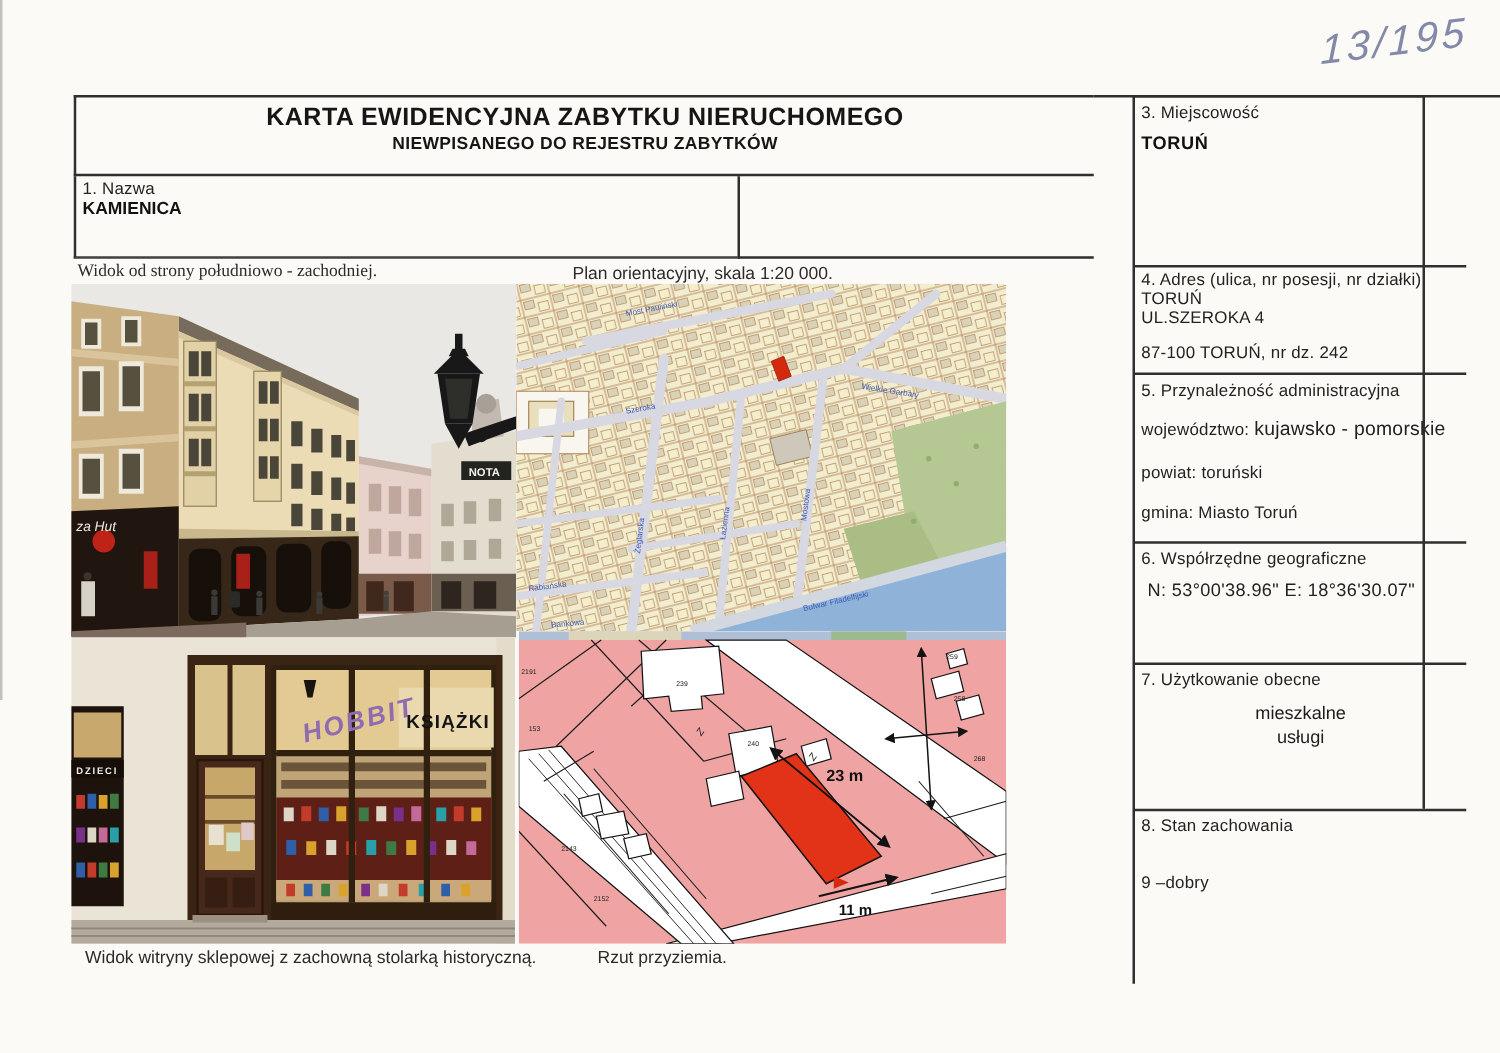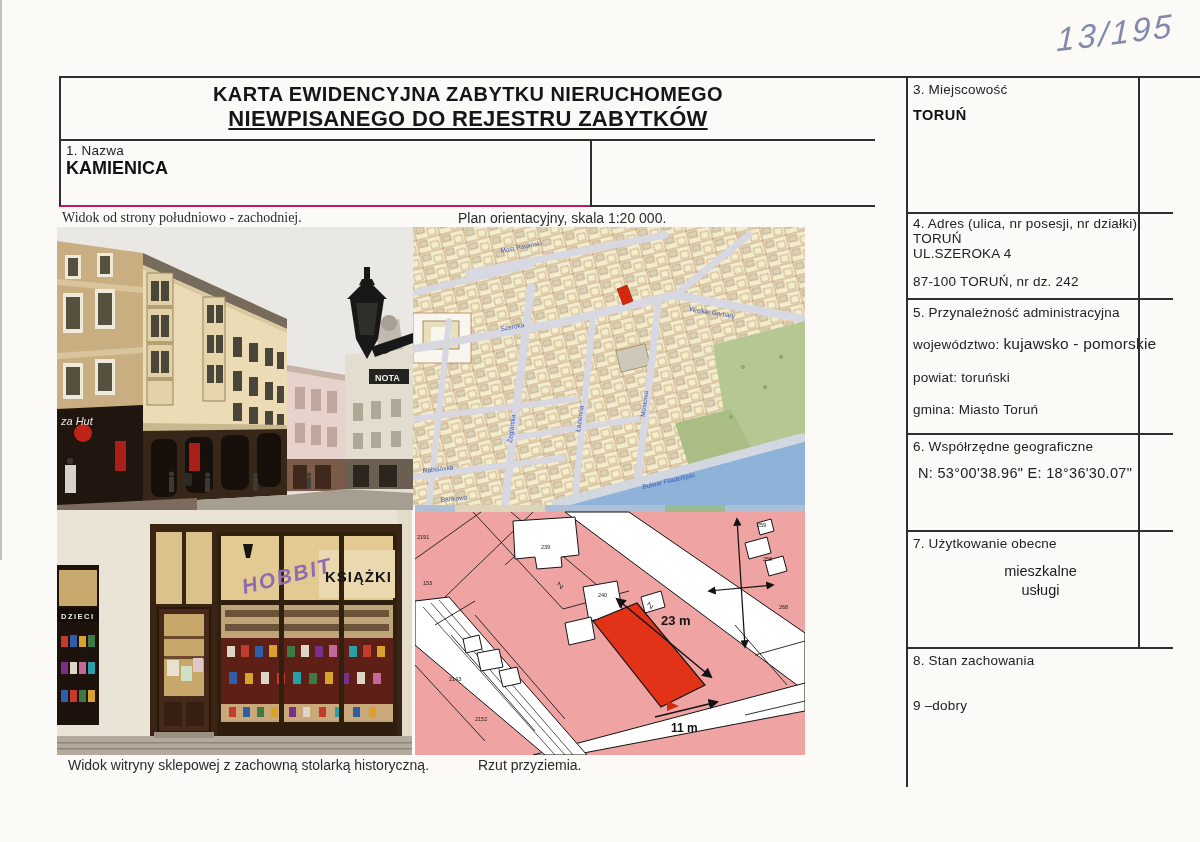--- a/index.html
+++ b/index.html
@@ -6,23 +6,23 @@
   html,body { background:#ffffff; }
   body { font-family:"Liberation Sans", sans-serif; color:#1f1f1f; }
   .page { position:relative; width:1200px; height:842px; background:#fbfaf7; overflow:hidden; }
   .ln { position:absolute; background:#2f2f2f; }
   .lbl { font-size:13.5px; color:#222; letter-spacing:.2px; }
   .val { font-weight:bold; color:#111; }
   .cell-title { position:absolute; left:59px; top:76px; width:816px; height:65px;
      border-top:2px solid #2f2f2f; border-left:2px solid #2f2f2f; border-bottom:2px solid #2f2f2f;
      text-align:center; padding-top:5px; }
   .t1 { font-size:20px; font-weight:bold; letter-spacing:.4px; color:#161616; }
-  .t2 { font-size:22px; font-weight:bold; letter-spacing:.3px; color:#161616;text-decoration:underline; }
+  .t2 { font-size:14px; font-weight:bold; letter-spacing:.3px; color:#161616; }
   .cell-f1 { position:absolute; left:59px; top:141px; width:531px; height:66px;
-     border-left:2px solid #2f2f2f; border-bottom:2px solid #be185d; padding:2px 5px; }
+     border-left:2px solid #2f2f2f; border-bottom:2px solid #404040; padding:2px 5px; }
   .cell-f2 { position:absolute; left:590px; top:141px; width:285px; height:66px;
      border-left:2px solid #2f2f2f; border-bottom:2px solid #2f2f2f; padding:2px 6px; }
   .rcol { position:absolute; left:875px; top:76px; width:310px; height:711px;
      border-left:2px solid #2f2f2f; border-top:2px solid #2f2f2f;margin-left:31px; }
   .rcol .div { position:absolute; left:0; width:265px; height:2px; background:#2f2f2f; }
   .rborder { position:absolute; left:1138px; top:76px; width:2px; height:571px; background:#2f2f2f; }
   .rtxt { position:absolute; left:5px; right:4px; }
   .cap { position:absolute; font-size:14px; color:#2b2b2b; }
   .hand { position:absolute; left:1056px; top:14px; font-size:33px; font-style:italic;
      color:#828aa8; letter-spacing:3px; transform:rotate(-7deg) skewX(-8deg); font-weight:500; }
@@ -43,21 +43,21 @@
 
   <div class="ln" style="left:875px;top:76px;width:265px;height:2px;"></div>
 
   <div class="cell-title">
     <div class="t1">KARTA EWIDENCYJNA ZABYTKU NIERUCHOMEGO</div>
     <div class="t2">NIEWPISANEGO DO REJESTRU ZABYTKÓW</div>
   </div>
 
   <div class="cell-f1">
     <div class="lbl">1. Nazwa</div>
-    <div class="val" style="font-size:18px;">KAMIENICA</div>
+    <div class="val" style="font-size:14px;">KAMIENICA</div>
   </div>
 
   <div class="cell-f2">
   </div>
 
   <div class="rcol">
 
     <div class="rtxt lbl" style="top:4px;">3. Miejscowość</div>
     <div class="rtxt val" style="top:29px;font-size:14.5px;letter-spacing:.5px;">TORUŃ</div>
     <div class="div" style="top:134px;"></div>

